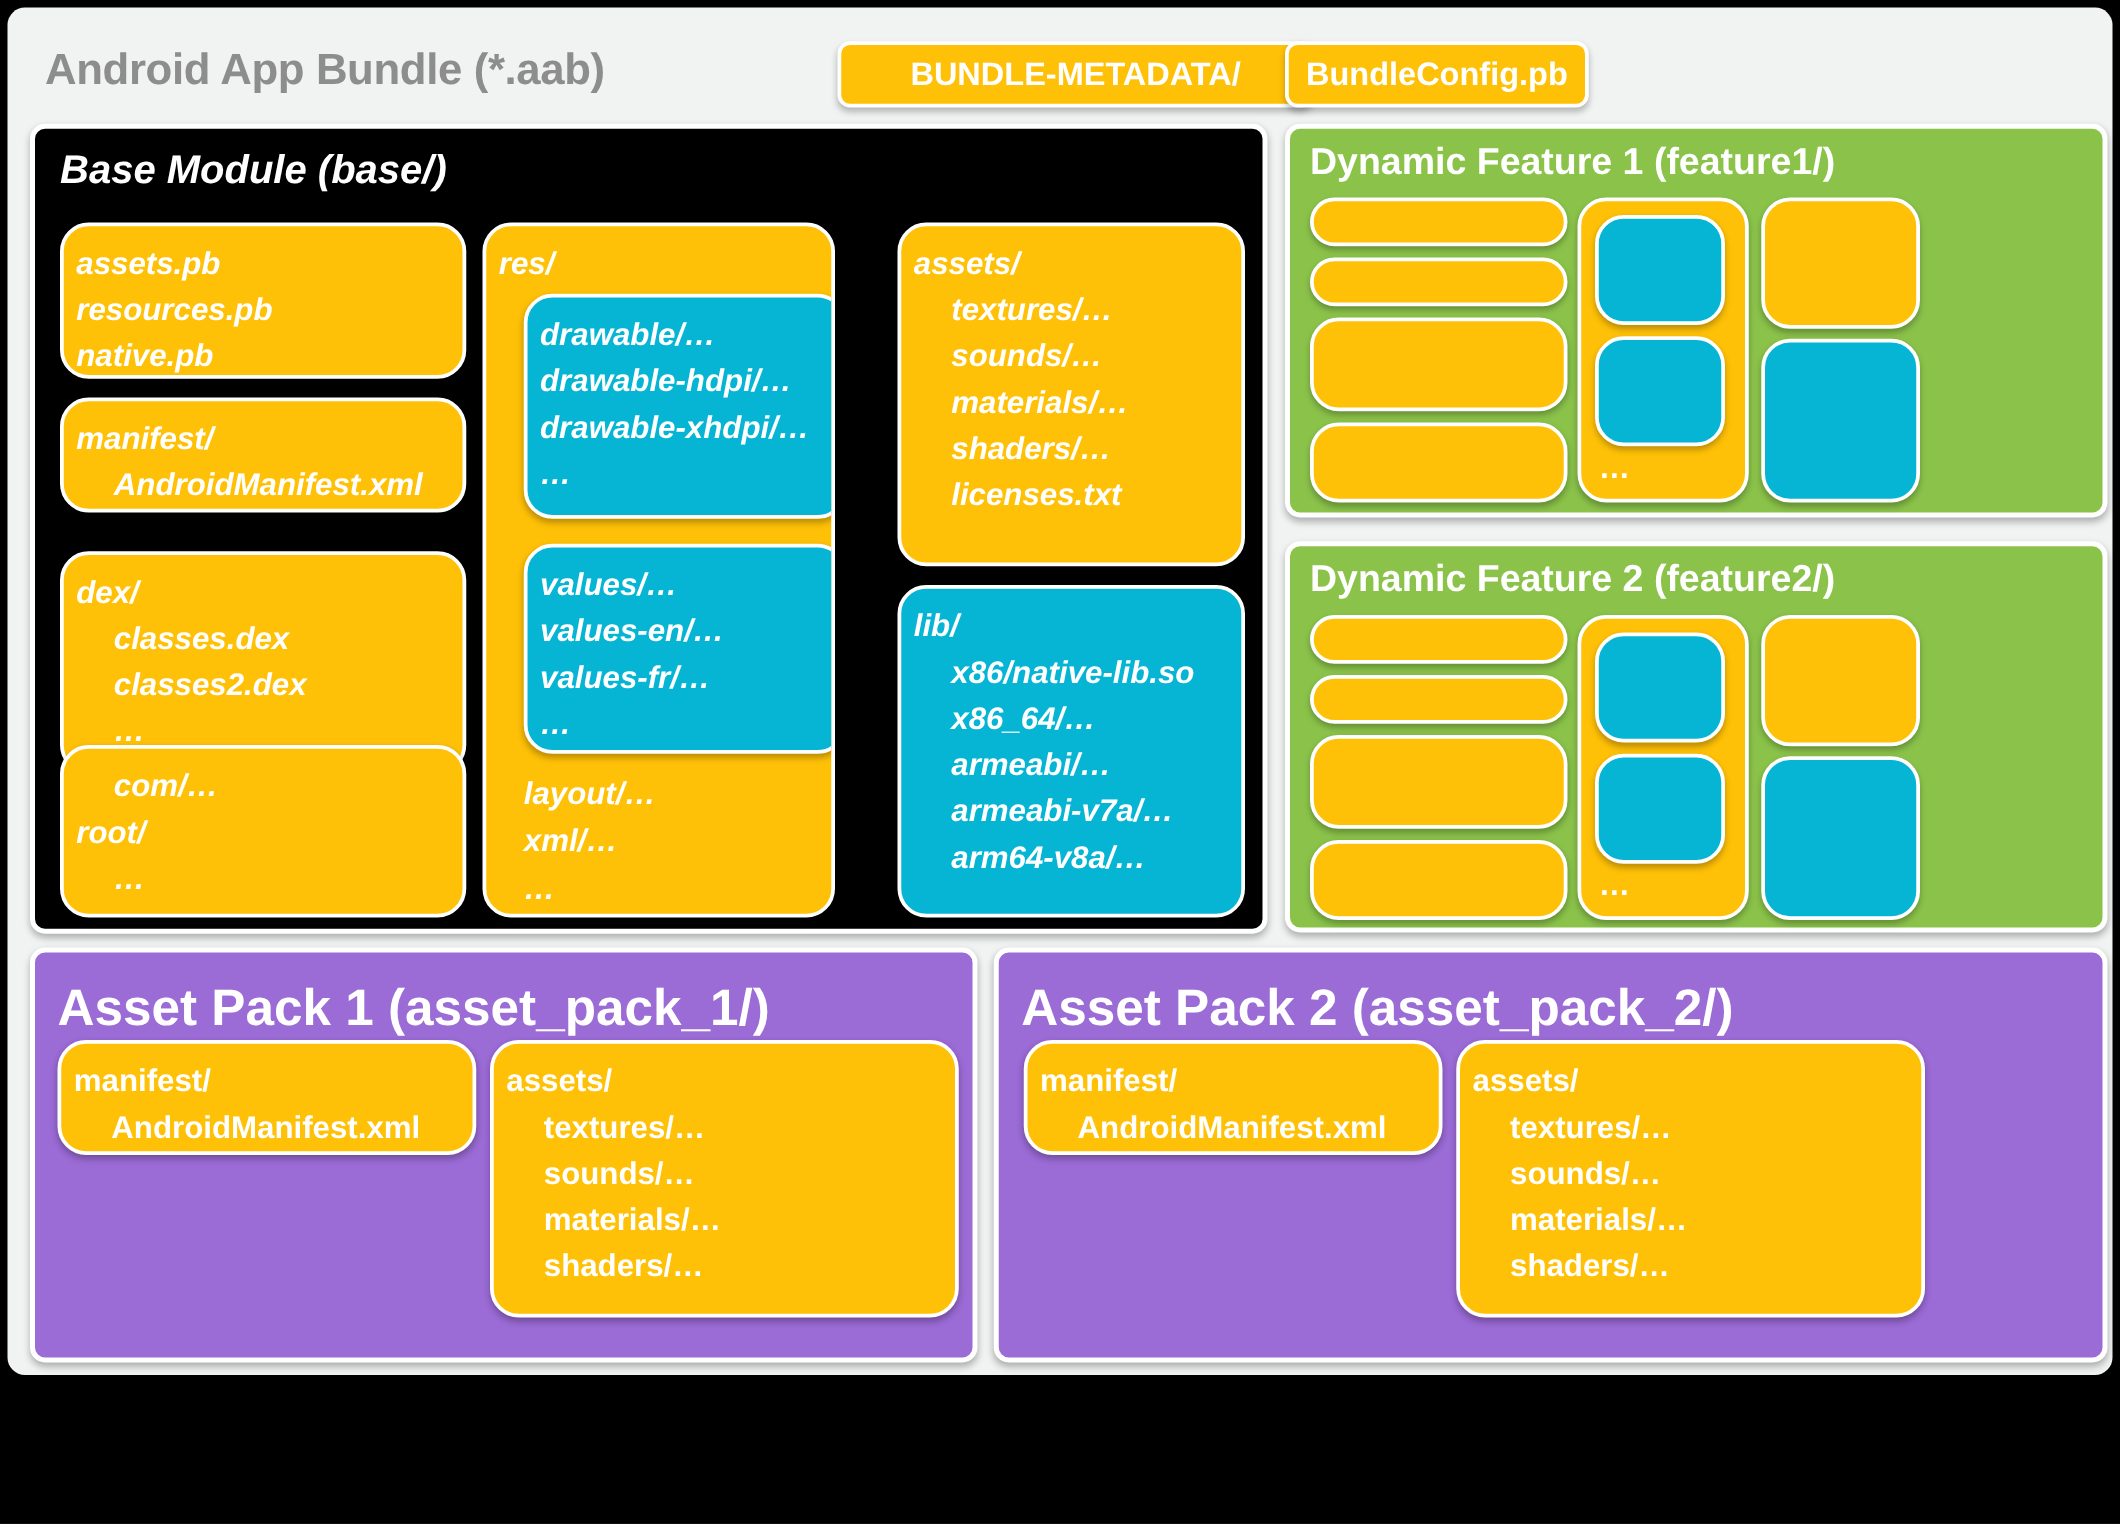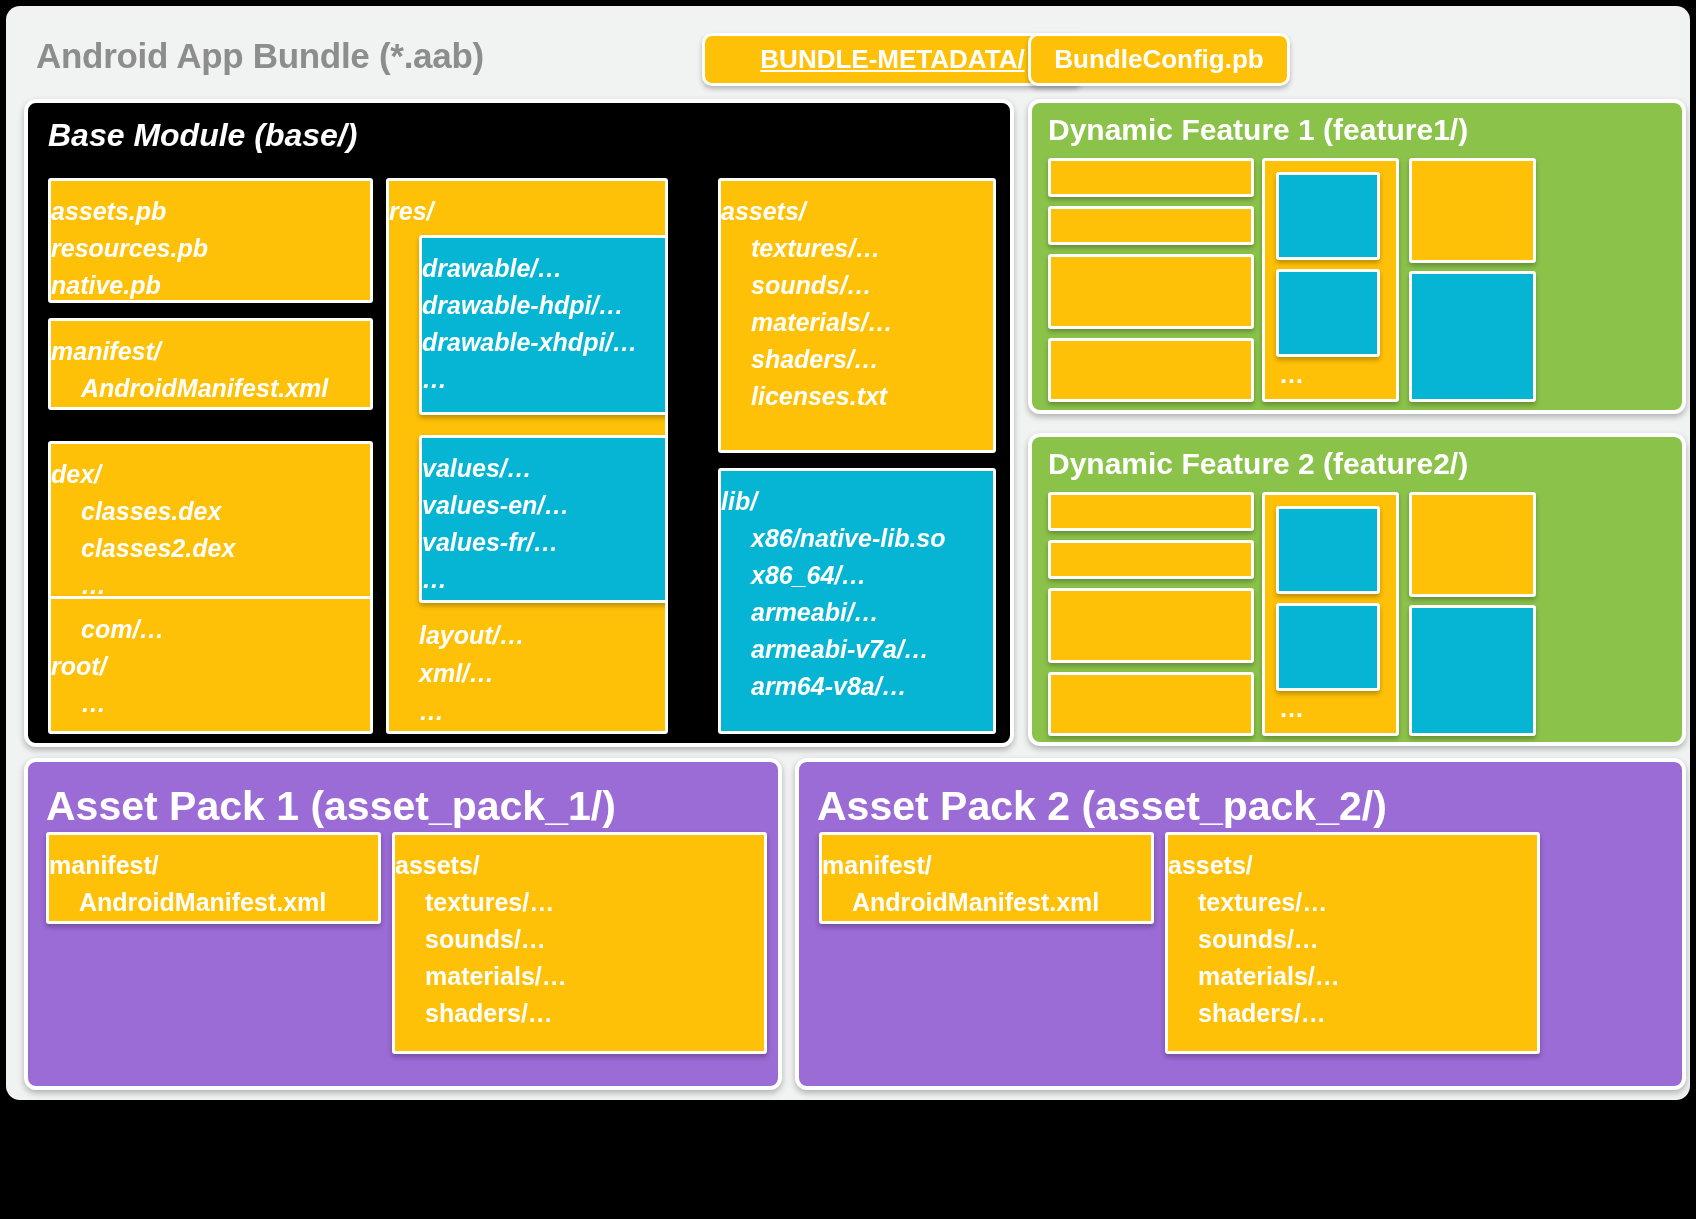--- a/index.html
+++ b/index.html
@@ -52,22 +52,22 @@
     border-radius: 10px;
     border: 3px solid #FFFFFF;
     display: flex;
     align-items: center;
     justify-content: center;
     padding: 0 16px;
     height: 53px;
     box-shadow: 0 3px 5px rgba(0,0,0,0.25);
     white-space: nowrap;
   }
-  #chip-bundle-metadata { left: 696px; top: 27px; width: 381px; text-decoration: underline; }
-  #chip-bundle-config   { left: 1022px; top: 27px; width: 262px; }
+  #chip-bundle-metadata { left: 664px; top: 27px; width: 381px; }
+  #chip-bundle-config   { left: 1022px; top: 27px; width: 243px; }
 
   
   .module {
     position: absolute;
     border-radius: 12px;
     border: 4px solid #FFFFFF;
     box-shadow: 0 3px 6px rgba(0,0,0,0.28);
   }
   .module-title {
     color: #FFFFFF;
@@ -115,28 +115,28 @@
   }
   #asset-pack-1 .module-title, #asset-pack-2 .module-title {
     position: absolute;
     left: 18px; top: 21px;
     font-size: 41px;
   }
 
   
   .box {
     position: absolute;
-    border-radius: 3px;
+    border-radius: 23px;
     border: 3px solid #FFFFFF;
     box-shadow: 0 3px 5px rgba(0,0,0,0.27);
     color: #FFFFFF;
     font-size: 25px;
     font-weight: bold;
     line-height: 37px;
-    padding: 12px 0;
+    padding: 12px 10px;
     overflow: hidden;
   }
   .box.yellow { background: #FFC107; }
   .box.cyan   { background: #00B8D4; background: #06B5D4; }
   .box .indent { display: block; padding-left: 30px; }
   .box .line   { display: block; white-space: nowrap; }
 
   
   #b-pb        { left: 20px;  top: 75px;  width: 325px; height: 125px; }
   #b-manifest  { left: 20px;  top: 215px; width: 325px; height: 92px;  }

